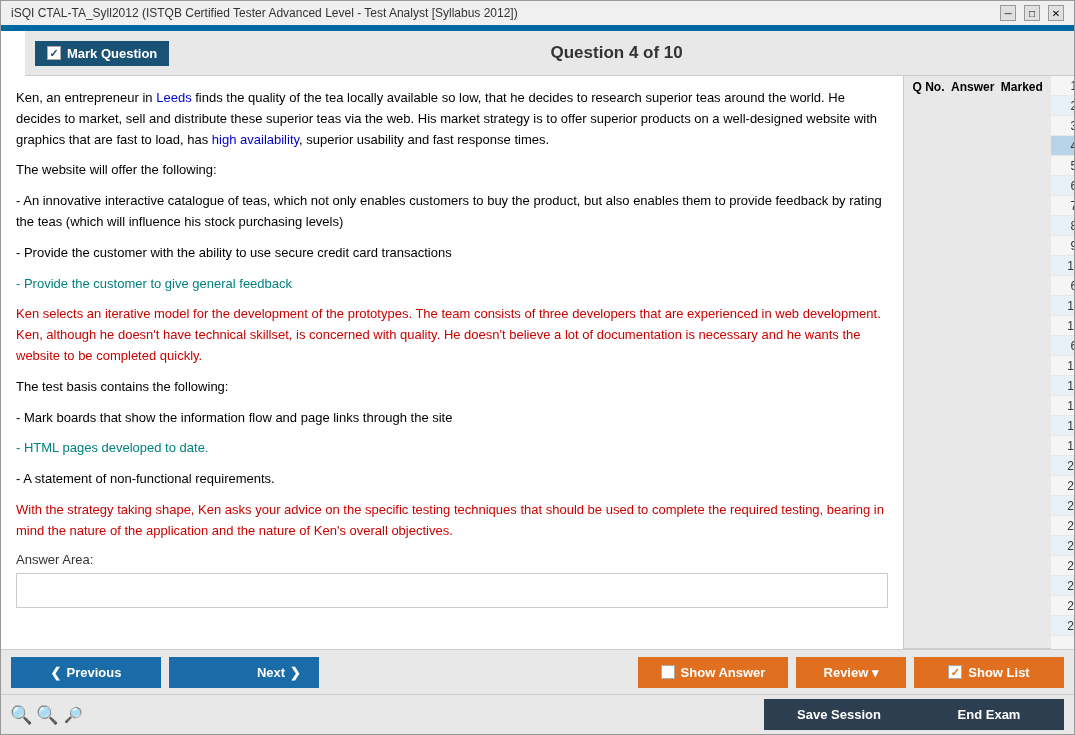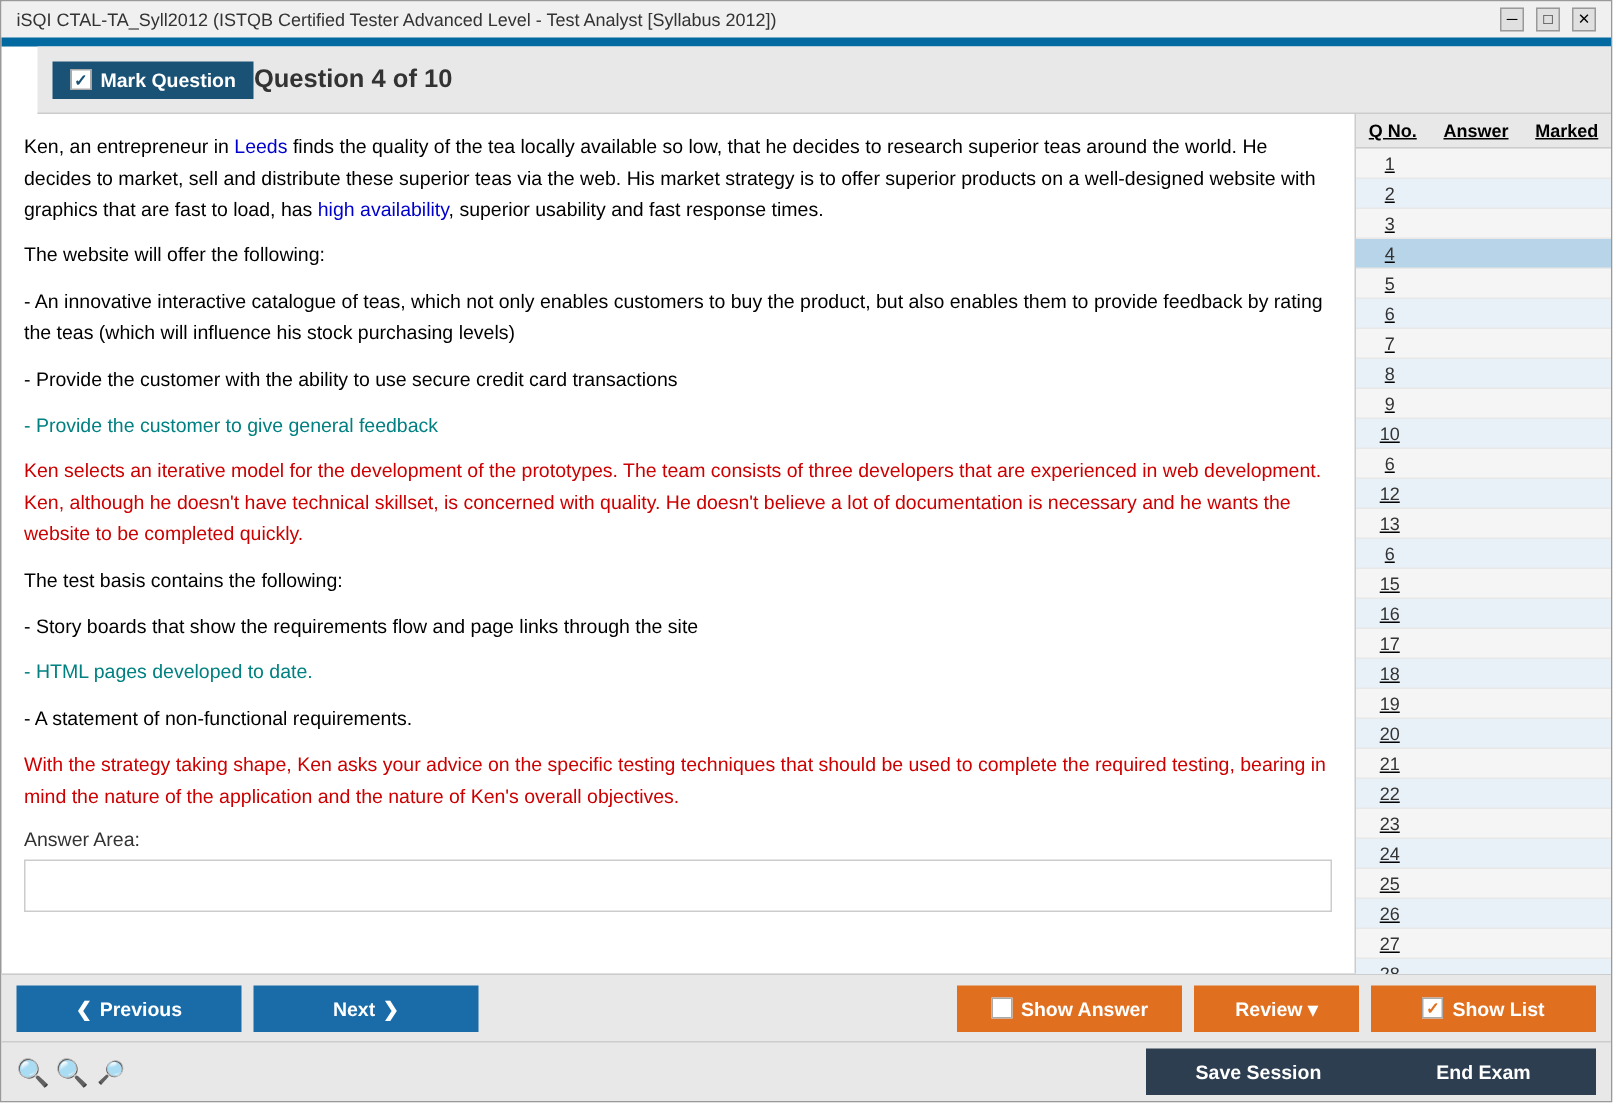--- a/index.html
+++ b/index.html
@@ -10,54 +10,54 @@
     .title-bar { background: #f0f0f0; border-bottom: 6px solid #0369a1; padding: 5px 10px; display: flex; align-items: center; justify-content: space-between; height: 30px; }
     .title-bar-text { font-size: 12px; color: #333; }
     .title-bar-controls { display: flex; gap: 8px; }
     .title-btn { width: 16px; height: 16px; border: 1px solid #999; background: #e0e0e0; cursor: pointer; font-size: 10px; display: flex; align-items: center; justify-content: center; }
 
     .toolbar { background: #e8e8e8; border-bottom: 1px solid #ccc; padding: 6px 10px; display: flex; align-items: center; height: 45px; margin-left: 24px; }
     .mark-question-btn { background: #1a5276; color: white; border: none; padding: 5px 12px; cursor: pointer; font-size: 13px; font-weight: bold; display: flex; align-items: center; gap: 6px; }
     .mark-question-btn .checkbox-icon { width: 14px; height: 14px; background: white; border: 1px solid #aaa; display: flex; align-items: center; justify-content: center; }
     .mark-question-btn .checkbox-icon::after { content: '✓'; color: #1a5276; font-size: 11px; font-weight: bold; }
 
-    .question-title { flex: 1; text-align: left; font-size: 17px; font-weight: bold; color: #333; }
+    .question-title { flex: 1; text-align: center; font-size: 17px; font-weight: bold; color: #333; }
 
     .main-content { display: flex; flex: 1; overflow: hidden; }
 
     .question-area { flex: 1; overflow-y: auto; padding: 12px 15px; border-right: 1px solid #ccc; }
     .question-text { font-size: 13px; line-height: 1.6; color: #000; }
     .question-text p { margin-bottom: 10px; }
     .highlight-blue { color: #0000cd; }
     .highlight-red { color: #cc0000; }
     .highlight-teal { color: #008080; }
 
     .answer-area-label { font-size: 13px; color: #333; margin-bottom: 6px; }
     .answer-input { width: 100%; height: 35px; border: 1px solid #ccc; background: white; padding: 4px; font-size: 13px; }
 
-    .sidebar { width: 170px; display: flex; flex-direction: column; background: #f5f5f5; text-decoration: underline; }
+    .sidebar { width: 170px; display: flex; flex-direction: row; background: #f5f5f5; }
     .sidebar-header { display: flex; padding: 4px 2px; border-bottom: 1px solid #ccc; background: #e8e8e8; }
     .sidebar-col { font-size: 12px; font-weight: bold; text-align: center; flex: 1; }
     .sidebar-col.qno { width: 45px; flex: none; }
     .sidebar-col.answer { flex: 1; }
     .sidebar-col.marked { width: 55px; flex: none; }
 
     .sidebar-list { flex: 1; overflow-y: auto; }
     .sidebar-row { display: flex; align-items: center; height: 20px; border-bottom: 1px solid #e8e8e8; }
     .sidebar-row:nth-child(even) { background: #e8f0f8; }
     .sidebar-row:nth-child(odd) { background: #f5f5f5; }
     .sidebar-row.active { background: #b8d4e8; }
     .sidebar-cell { font-size: 12px; text-align: center; flex: 1; }
     .sidebar-cell.qno { width: 45px; flex: none; color: #333; }
     .sidebar-cell.answer { flex: 1; }
     .sidebar-cell.marked { width: 55px; flex: none; }
 
     .bottom-bar { background: #e8e8e8; border-top: 1px solid #ccc; padding: 6px 10px; display: flex; align-items: center; gap: 8px; height: 45px; }
     .prev-btn { background: #1a6ca8; color: white; border: none; padding: 8px 18px; cursor: pointer; font-size: 13px; font-weight: bold; display: flex; align-items: center; gap: 5px; min-width: 150px; justify-content: center; }
-    .next-btn { background: #1a6ca8; color: white; border: none; padding: 8px 18px; cursor: pointer; font-size: 13px; font-weight: bold; display: flex; align-items: center; gap: 5px; min-width: 150px; justify-content: center; }
+    .next-btn { background: #1a6ca8; color: white; border: none; padding: 8px 18px; cursor: pointer; font-size: 13px; font-weight: bold; display: flex; align-items: center; gap: 5px; min-width: 150px; justify-content: flex-end; }
     .spacer { flex: 1; }
     .show-answer-btn { background: #e07020; color: white; border: none; padding: 8px 2px; cursor: pointer; font-size: 13px; font-weight: bold; display: flex; align-items: center; gap: 6px; min-width: 150px; justify-content: center; }
     .review-btn { background: #e07020; color: white; border: none; padding: 8px 16px; cursor: pointer; font-size: 13px; font-weight: bold; min-width: 110px; }
     .show-list-btn { background: #e07020; color: white; border: none; padding: 8px 16px; cursor: pointer; font-size: 13px; font-weight: bold; display: flex; align-items: center; gap: 6px; min-width: 150px; justify-content: center; }
 
     .bottom-bar2 { background: #e8e8e8; border-top: 1px solid #ccc; padding: 6px 10px; display: flex; align-items: center; height: 40px; }
     .zoom-controls { display: flex; gap: 4px; align-items: center; }
     .zoom-btn { width: 22px; height: 22px; background: none; border: none; cursor: pointer; font-size: 16px; display: flex; align-items: center; justify-content: center; }
     .spacer2 { flex: 1; }
     .save-session-btn { background: #2c3e50; color: white; border: none; padding: 8px 20px; cursor: pointer; font-size: 13px; font-weight: bold; min-width: 150px; }
@@ -94,21 +94,21 @@
           Ken, an entrepreneur in <span class="highlight-blue">Leeds</span> finds the quality of the tea locally available so low, that he decides to research superior teas around the world. He decides to market, sell and distribute these superior teas via the web. His market strategy is to offer superior products on a well-designed website with graphics that are fast to load, has <span class="highlight-blue">high availability</span>, superior usability and fast response times.
         </p>
         <p>The website will offer the following:</p>
         <p>- An innovative interactive catalogue of teas, which not only enables customers to buy the product, but also enables them to provide feedback by rating the teas (which will influence his stock purchasing levels)</p>
         <p>- Provide the customer with the ability to use secure credit card transactions</p>
         <p><span class="highlight-teal">- Provide the customer to give general feedback</span></p>
         <p>
           <span class="highlight-red">Ken selects an iterative model for the development of the prototypes. The team consists of three developers that are experienced in web development. Ken, although he doesn't have technical skillset, is concerned with quality. He doesn't believe a lot of documentation is necessary and he wants the website to be completed quickly.</span>
         </p>
         <p>The test basis contains the following:</p>
-        <p>- Story boards that show the requirements flow and page links through the site</p>
+        <p>- Mark boards that show the information flow and page links through the site</p>
         <p><span class="highlight-teal">- HTML pages developed to date.</span></p>
         <p>- A statement of non-functional requirements.</p>
         <p><span class="highlight-red">With the strategy taking shape, Ken asks your advice on the specific testing techniques that should be used to complete the required testing, bearing in mind the nature of the application and the nature of Ken's overall objectives.</span></p>
       </div>
       <div class="answer-area-label">Answer Area:</div>
       <input class="answer-input" type="text" value="" style="">
     </div>
 
     <div class="sidebar">
       <div class="sidebar-header">

